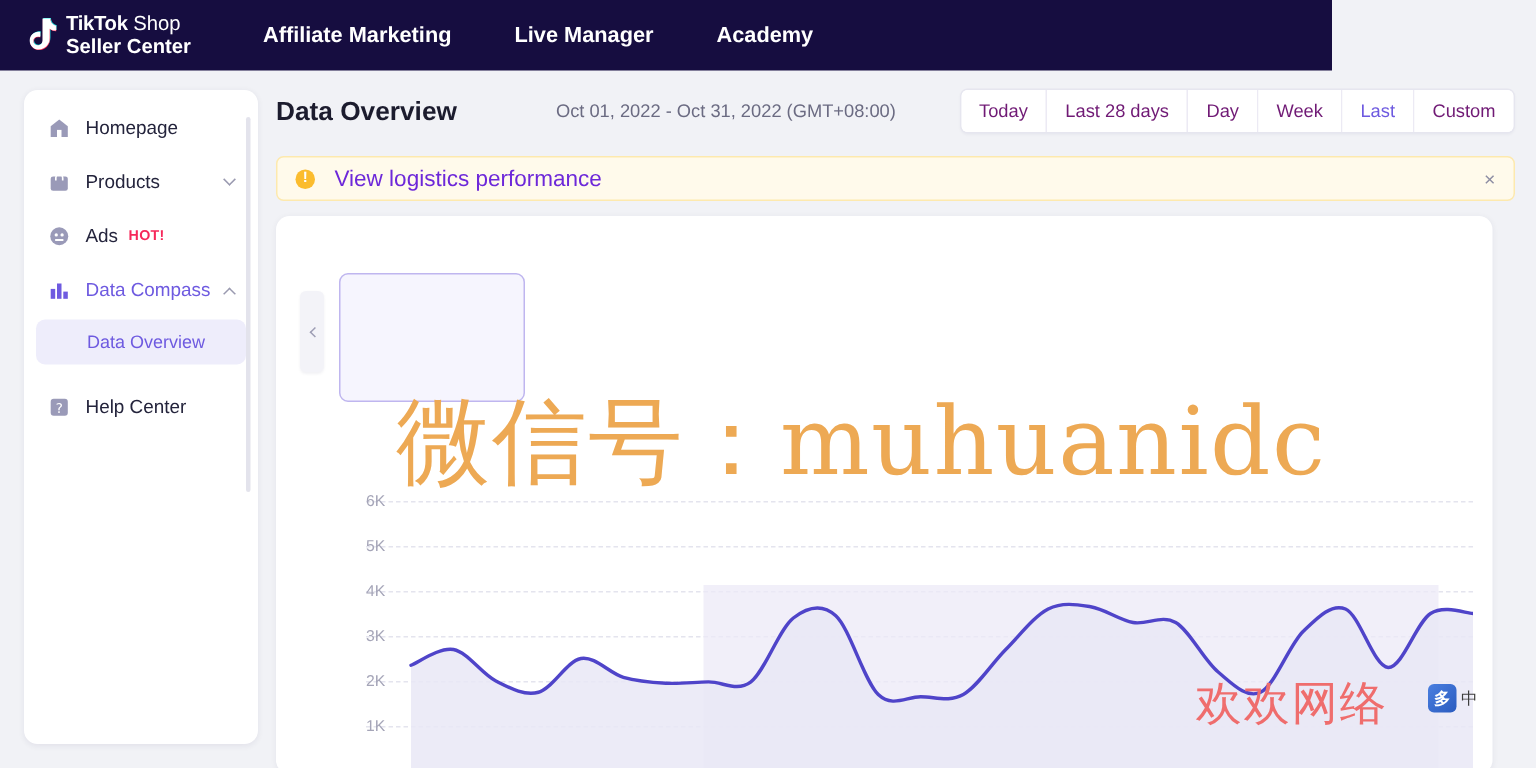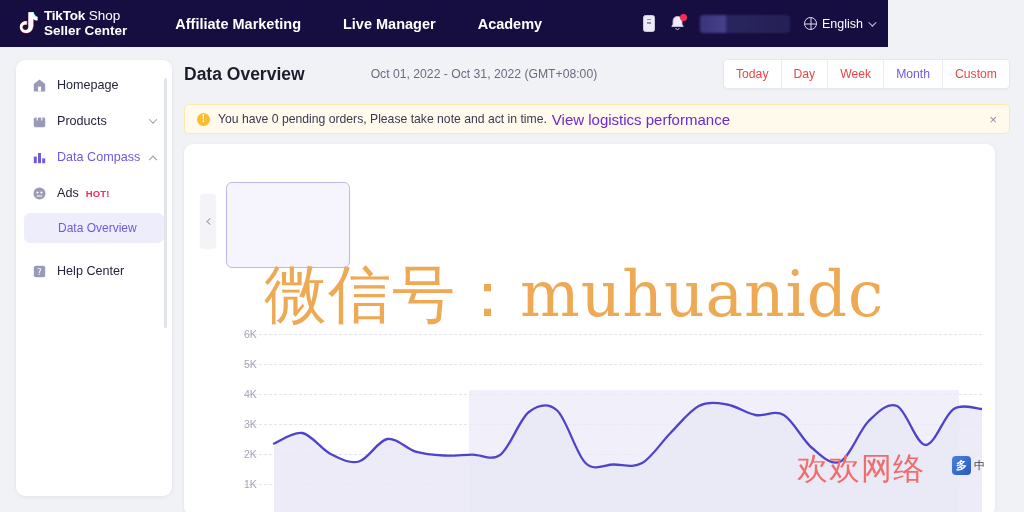--- a/index.html
+++ b/index.html
@@ -122,21 +122,21 @@
   .page-head { display: flex; align-items: center; height: 36px; }
   .page-title { font-size: 17.5px; font-weight: 700; color: #1c1c2e; }
   .date-range { font-size: 12.2px; color: #6b6b82; margin-left: 66px; white-space: nowrap; }
   .seg {
     margin-left: auto; display: flex; background: #fff;
     border: 1px solid #e6e6ef; border-radius: 5px; overflow: hidden;
     box-shadow: 0 1px 2px rgba(25,20,70,.04);
   }
   .seg-btn {
     padding: 0 12px; height: 28px; display: flex; align-items: center;
-    font-size: 12.2px; color: #ef4444; border-right: 1px solid #eceaf4;
+    font-size: 12.2px; color: #701a75; border-right: 1px solid #eceaf4;
     cursor: pointer; white-space: nowrap; background: #fff;
   }
   .seg-btn:last-child { border-right: none; }
   .seg-btn.active { color: #6e5ae0; }
 
   
   .alert {
     margin-top: 12px; height: 30px;
     background: #fffaeb; border: 1px solid #fde9ae; border-radius: 5px;
     display: flex; align-items: center; padding: 0 12px;
@@ -243,40 +243,20 @@
       <div class="logo-line2">Seller Center</div>
     </div>
   </div>
 
   <div class="nav-links">
     <div class="nav-link">Affiliate Marketing</div>
     <div class="nav-link">Live Manager</div>
     <div class="nav-link">Academy</div>
   </div>
 
-  <div class="top-right">
-    <div class="icon-btn">
-      <div class="phone-ico"></div>
-    </div>
-    <div class="icon-btn">
-      <div class="bell-ico">
-        <svg width="17" height="18" viewBox="0 0 17 18">
-          <path d="M8.5 1.6c-2.6 0-4.4 2-4.4 4.4v3.2L2.8 11.4h11.4l-1.3-2.2V6c0-2.4-1.8-4.4-4.4-4.4z" fill="#eeedf7" stroke="#cfcee2" stroke-width="1"></path>
-          <path d="M6.9 13c0 .9.7 1.6 1.6 1.6s1.6-.7 1.6-1.6" fill="none" stroke="#cfcee2" stroke-width="1"></path>
-        </svg>
-        <div class="bell-dot"></div>
-      </div>
-    </div>
-    <div class="user-blur"></div>
-    <div class="lang">
-      <span class="globe"></span>
-      <span>English</span>
-      <span class="chev"></span>
-    </div>
-  </div>
 </div>
 
 <div class="sidebar">
 
   <div class="sb-item">
     <span class="sb-ico">
       <svg width="15" height="15" viewBox="0 0 15 15">
           <path d="M7.5 1.6 1.8 6.1v7.3h11.4V6.1z" fill="#9a9ab8"></path>
           <rect x="6" y="8.6" width="3" height="4.8" fill="#fff"></rect>
         </svg>
@@ -292,44 +272,44 @@
         </svg>
     </span>
     <span class="sb-label">Products</span>
     <span class="sb-caret"></span>
   </div>
 
 
 
 
 
-
-  <div class="sb-item active">
-    <span class="sb-ico">
-      <svg width="15" height="15" viewBox="0 0 15 15">
-          <rect x="1.8" y="6.6" width="3" height="6.6" fill="#6e5ae0"></rect>
-          <rect x="6" y="3" width="3" height="10.2" fill="#6e5ae0"></rect>
-          <rect x="10.2" y="8.4" width="3" height="4.8" fill="#6e5ae0"></rect>
-        </svg>
-    </span>
-    <span class="sb-label">Data Compass</span>
-    <span class="sb-caret up"></span>
-  </div>
 
   <div class="sb-item">
     <span class="sb-ico">
       <svg width="15" height="15" viewBox="0 0 15 15">
           <circle cx="7.5" cy="7.5" r="6" fill="#9a9ab8"></circle>
           <circle cx="5.5" cy="6.6" r="1.1" fill="#fff"></circle>
           <circle cx="9.4" cy="6.6" r="1.1" fill="#fff"></circle>
           <rect x="4.6" y="9.4" width="5.8" height="1.2" rx=".6" fill="#fff"></rect>
         </svg>
     </span>
     <span class="sb-label">Ads</span>
     <span class="hot-badge">HOT!</span>
+  </div>
+
+  <div class="sb-item active">
+    <span class="sb-ico">
+      <svg width="15" height="15" viewBox="0 0 15 15">
+          <rect x="1.8" y="6.6" width="3" height="6.6" fill="#6e5ae0"></rect>
+          <rect x="6" y="3" width="3" height="10.2" fill="#6e5ae0"></rect>
+          <rect x="10.2" y="8.4" width="3" height="4.8" fill="#6e5ae0"></rect>
+        </svg>
+    </span>
+    <span class="sb-label">Data Compass</span>
+    <span class="sb-caret up"></span>
   </div>
 
   <div class="sb-sub">
     <span class="sb-label">Data Overview</span>
   </div>
 
   <div class="sb-item" style="margin-top:10px">
     <span class="sb-ico">
       <svg width="15" height="15" viewBox="0 0 15 15">
           <rect x="1.8" y="1.8" width="11.4" height="11.4" rx="2" fill="#9a9ab8"></rect>
@@ -342,30 +322,30 @@
   <div class="sb-scroll"></div>
 </div>
 
 <div class="main">
 
   <div class="page-head">
     <div class="page-title">Data Overview</div>
     <div class="date-range">Oct 01, 2022 - Oct 31, 2022 (GMT+08:00)</div>
     <div class="seg">
       <div class="seg-btn">Today</div>
+      <div class="seg-btn">Last 28 days</div>
       <div class="seg-btn">Day</div>
       <div class="seg-btn">Week</div>
-      <div class="seg-btn active">Month</div>
+      <div class="seg-btn active">Last</div>
       <div class="seg-btn">Custom</div>
     </div>
   </div>
 
   <div class="alert">
     <span class="warn-ico">!</span>
-    <span class="alert-text">You have 0 pending orders, Please take note and act in time.</span>
     <span class="alert-link">View logistics performance</span>
     <span class="alert-close">×</span>
   </div>
 
   <div class="card">
 
     <div class="carousel">
       <div class="car-prev">
           <i></i>
         </div>

